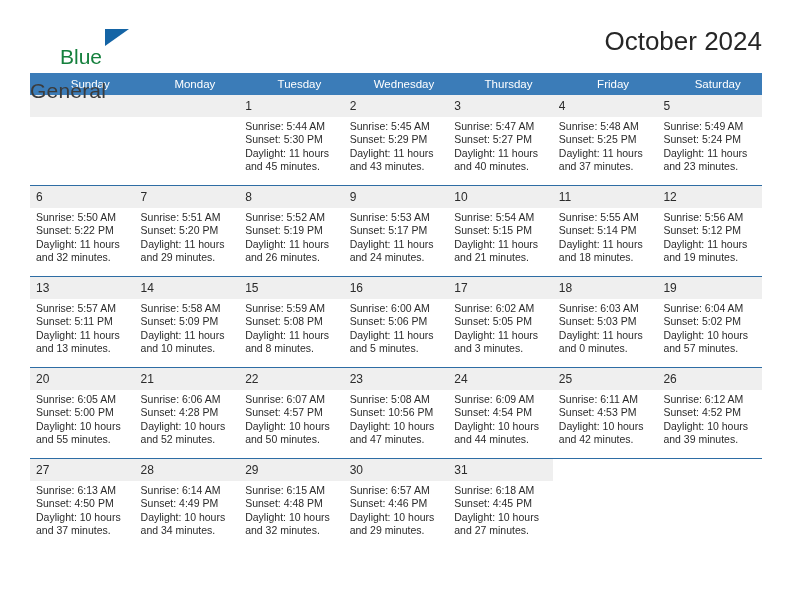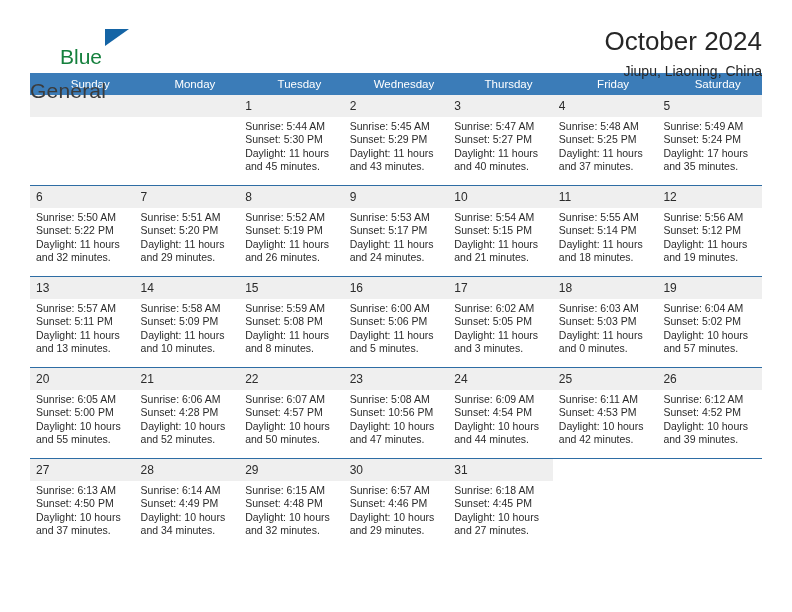--- a/index.html
+++ b/index.html
@@ -58,21 +58,21 @@
   }
   .brand-blue {
     position: absolute;
     top: 20px;
     left: 30px;
     font-size: 21px;
     color: #15803d;
     line-height: 21px;
   }
   .title-wrap {
-    text-align: right;
+    text-align: center;
     flex: 0 0 auto;
   }
   .cal-title {
     font-size: 26px;
     font-weight: normal;
     color: #262626;
     line-height: 30px;
     white-space: nowrap;
   }
   .cal-subtitle {
@@ -150,21 +150,20 @@
 <div class="page">
 
   <div class="header">
     <div class="brand">
       <span class="brand-general">General</span>
       <span class="brand-triangle"></span>
       <span class="brand-blue">Blue</span>
     </div>
     <div class="title-wrap">
       <div class="cal-title">October 2024</div>
-      <div class="cal-subtitle">Jiupu, Liaoning, China</div>
     </div>
   </div>
 
   <table class="calendar">
     <thead>
       <tr class="dow-row">
         <th>Sunday</th>
         <th>Monday</th>
         <th>Tuesday</th>
         <th>Wednesday</th>
@@ -224,21 +223,21 @@
                 <div class="daylight">Daylight: 11 hours and 37 minutes.</div>
               </div>
             </div>
           </td>
           <td class="day-cell">
             <div class="cell-inner">
               <div class="daynum">5</div>
               <div class="details">
                 <div>Sunrise: 5:49 AM</div>
                 <div>Sunset: 5:24 PM</div>
-                <div class="daylight">Daylight: 17 hours and 35 minutes.</div>
+                <div class="daylight">Daylight: 11 hours and 23 minutes.</div>
               </div>
             </div>
           </td>
         </tr>
         <tr class="week-row">
           <td class="day-cell">
             <div class="cell-inner">
               <div class="daynum">6</div>
               <div class="details">
                 <div>Sunrise: 5:50 AM</div>

